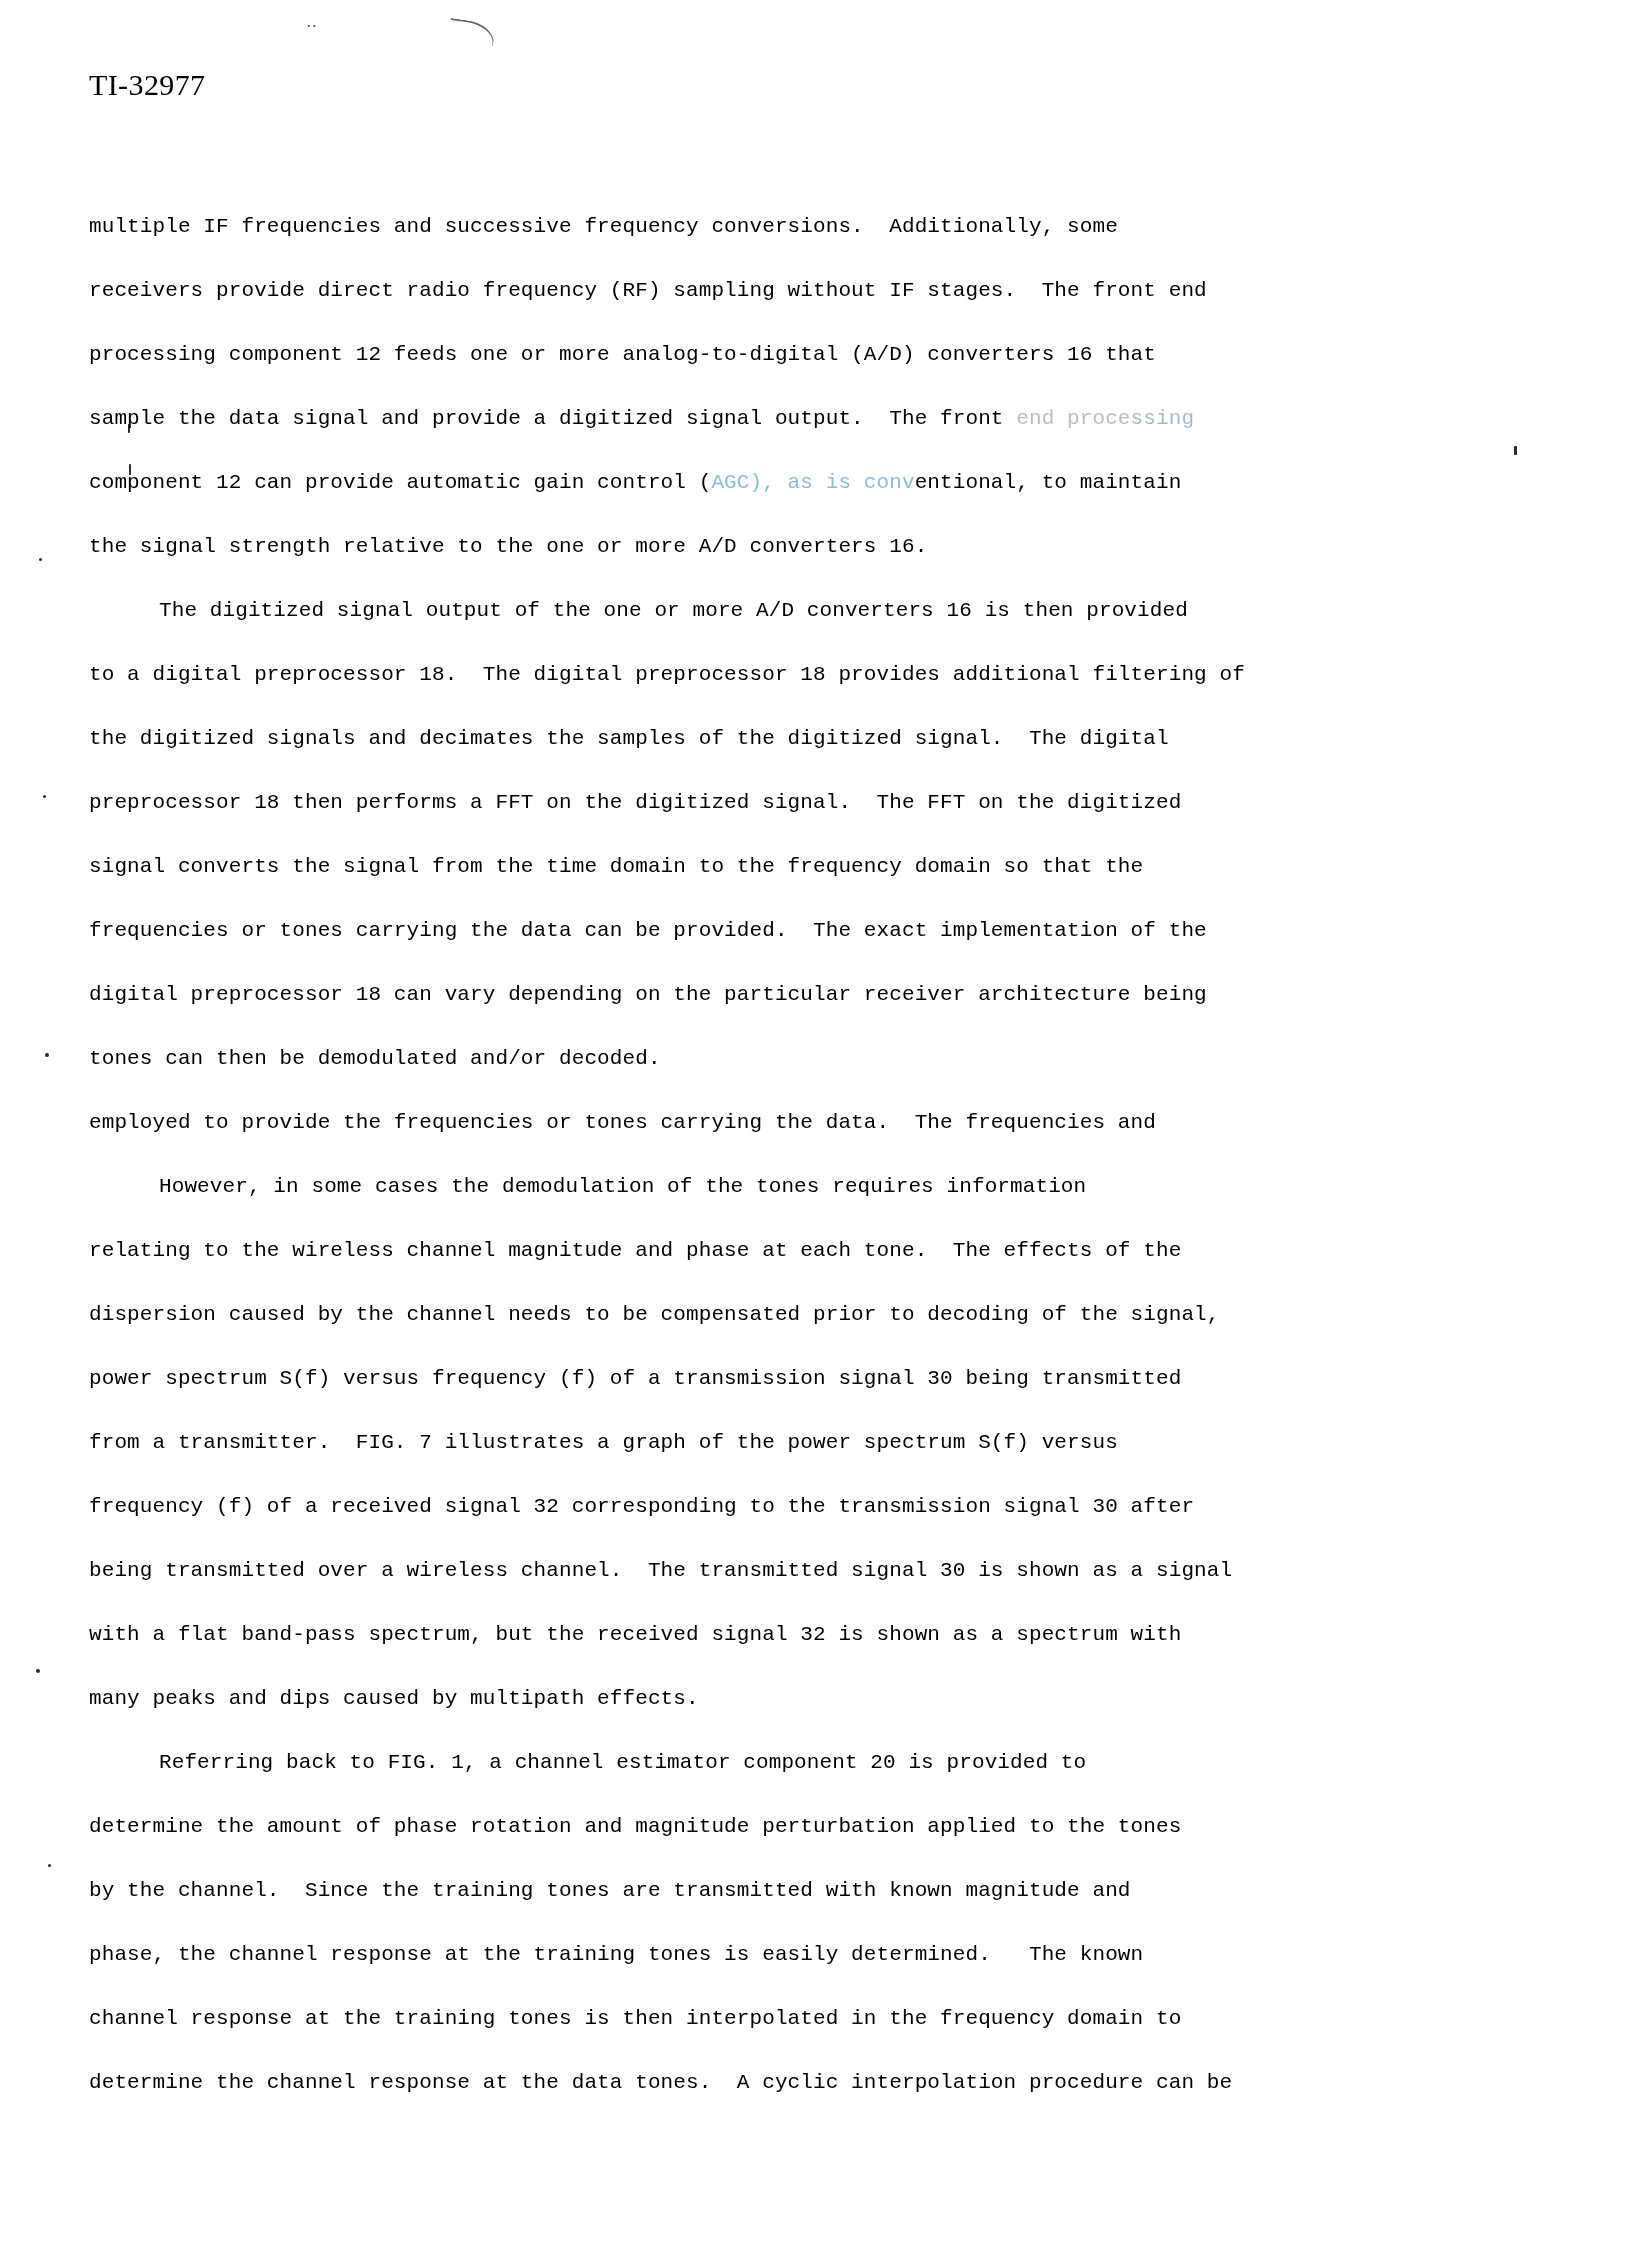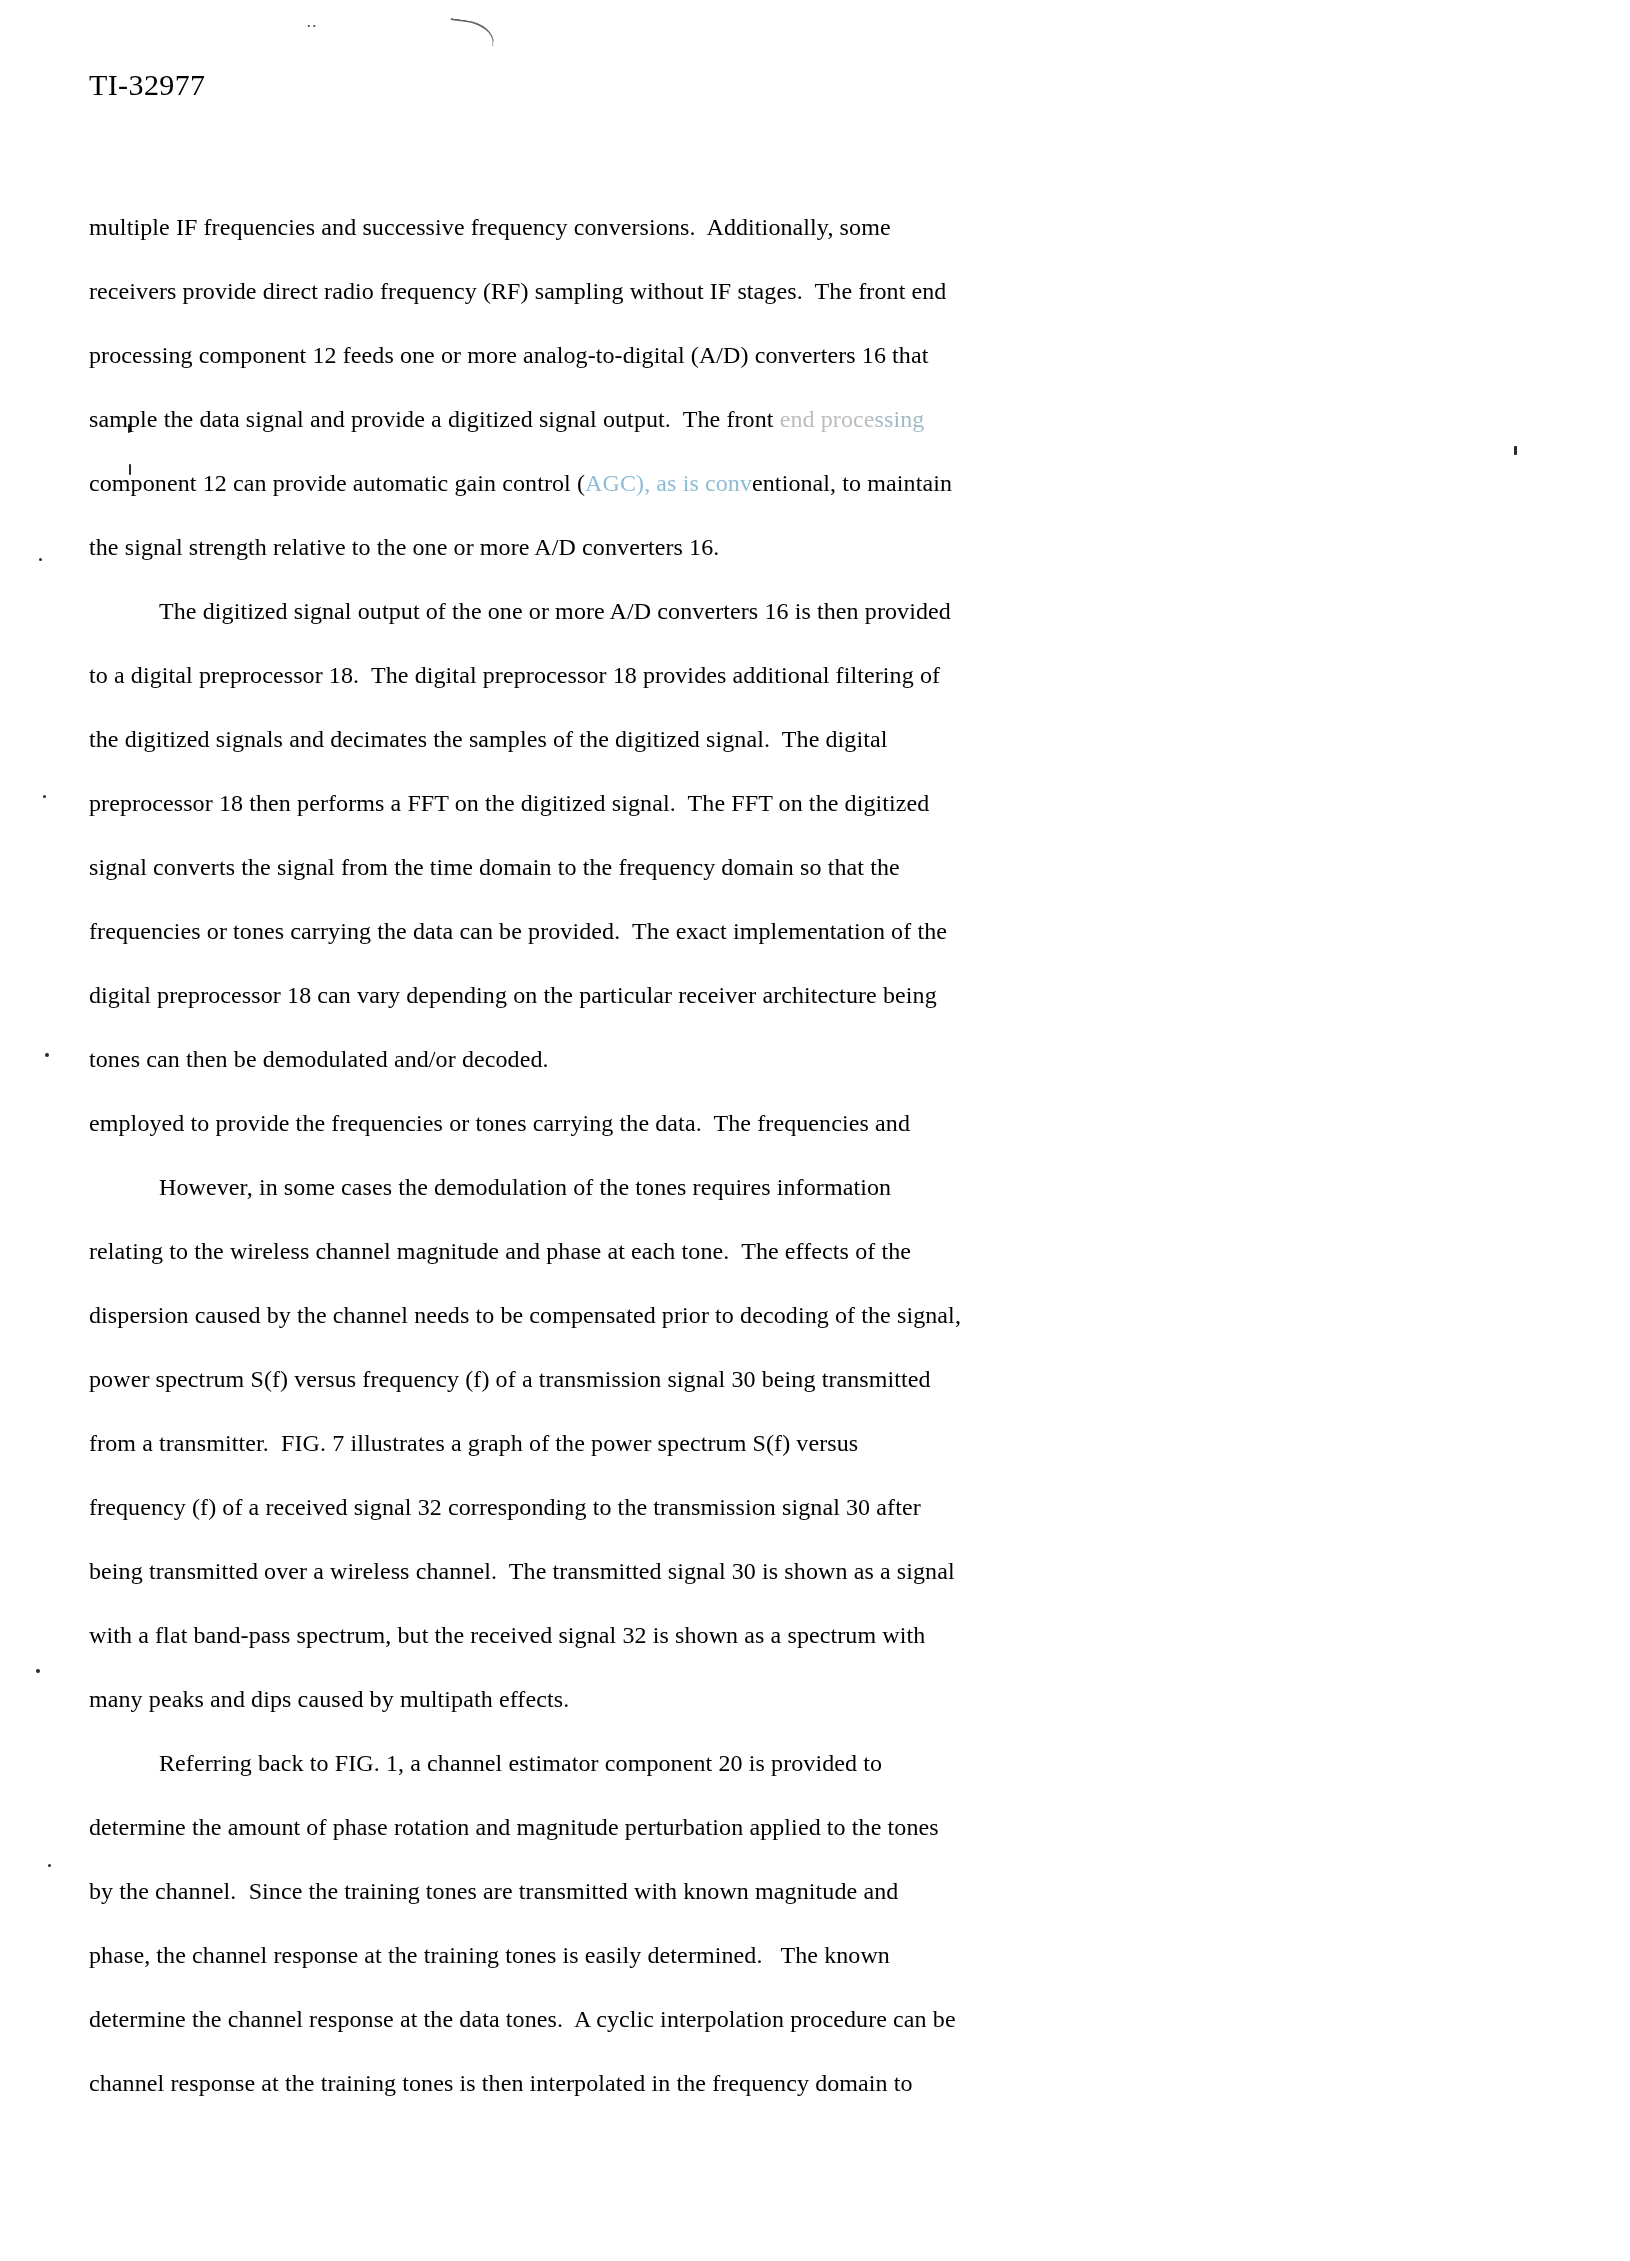--- a/index.html
+++ b/index.html
@@ -55,24 +55,25 @@
   
   #body-text {
     position: absolute;
     left: 89px;
     top: 195px;
     width: 1377px;
   }
   .tline {
     position: relative;
     height: 64px;
-    font-size: 24px;
+    font-size: 21px;
     line-height: 64px;
     white-space: pre;
     letter-spacing: 0.1px;
+    font-family: Liberation Mono, monospace;
   }
   .indent { padding-left: 70px; }
   .fade-2 { color: #8c8c8c; opacity: .58; margin-top: 26px; }
   .fade-3 { color: #0369a1; opacity: .45; }
   .fade-4 { color: #0c4a6e; opacity: .38; }
 </style>
 </head>
 <body>
 
 <div id="page">
@@ -113,18 +114,18 @@
       <div class="tline"><span>power spectrum S(f) versus frequency (f) of a transmission signal 30 being transmitted</span></div>
       <div class="tline"><span>from a transmitter.  FIG. 7 illustrates a graph of the power spectrum S(f) versus</span></div>
       <div class="tline"><span>frequency (f) of a received signal 32 corresponding to the transmission signal 30 after</span></div>
       <div class="tline"><span>being transmitted over a wireless channel.  The transmitted signal 30 is shown as a signal</span></div>
       <div class="tline"><span>with a flat band-pass spectrum, but the received signal 32 is shown as a spectrum with</span></div>
       <div class="tline"><span>many peaks and dips caused by multipath effects.</span></div>
       <div class="tline indent"><span>Referring back to FIG. 1, a channel estimator component 20 is provided to</span></div>
       <div class="tline"><span>determine the amount of phase rotation and magnitude perturbation applied to the tones</span></div>
       <div class="tline"><span>by the channel.  Since the training tones are transmitted with known magnitude and</span></div>
       <div class="tline"><span>phase, the channel response at the training tones is easily determined.   The known</span></div>
+      <div class="tline"><span>channel response at the training tones is then interpolated in the frequency domain to</span></div>
       <div class="tline"><span>determine the channel response at the data tones.  A cyclic interpolation procedure can be</span></div>
-      <div class="tline"><span>channel response at the training tones is then interpolated in the frequency domain to</span></div>
     </div>
 
 </div>
 
 
 </body></html>

